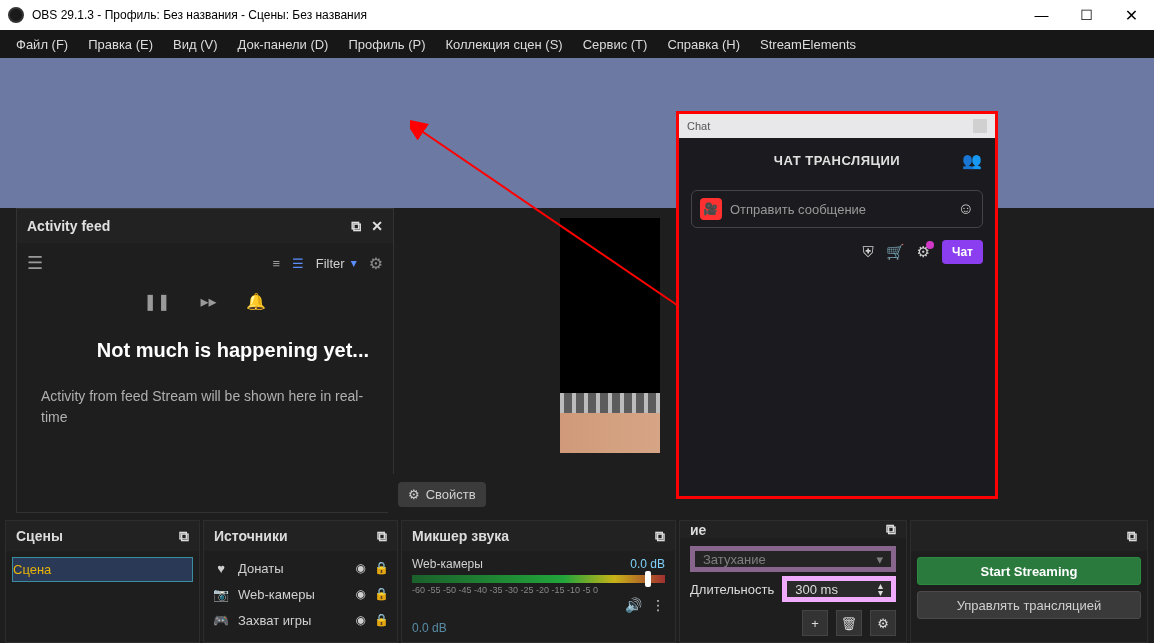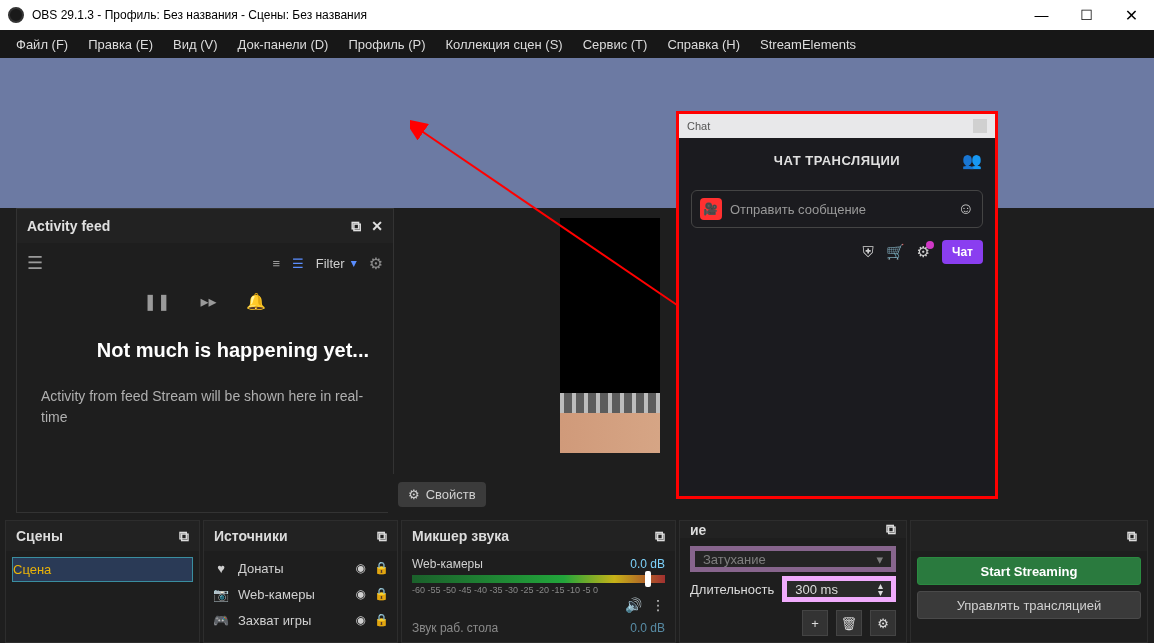--- a/index.html
+++ b/index.html
@@ -420,21 +420,20 @@
       <div class="mixer-meter">
         <div class="mixer-slider"></div>
       </div>
       <div class="mixer-scale">-60 -55 -50 -45 -40 -35 -30 -25 -20 -15 -10 -5 0</div>
       <div class="mixer-ctrl">
         <span>🔊</span>
         <span>⋮</span>
       </div>
     </div>
     <div class="mixer-head" style="opacity:0.6;">
-      <div class="mname">Звук раб. стола</div>
       <div class="mval">0.0 dB</div>
     </div>
   </div>
 </div>
 
 <div class="dock transitions">
   <div class="dock-head">
     <span>ие</span>
     <div class="spacer"></div>
     <span class="ico">⧉</span>

